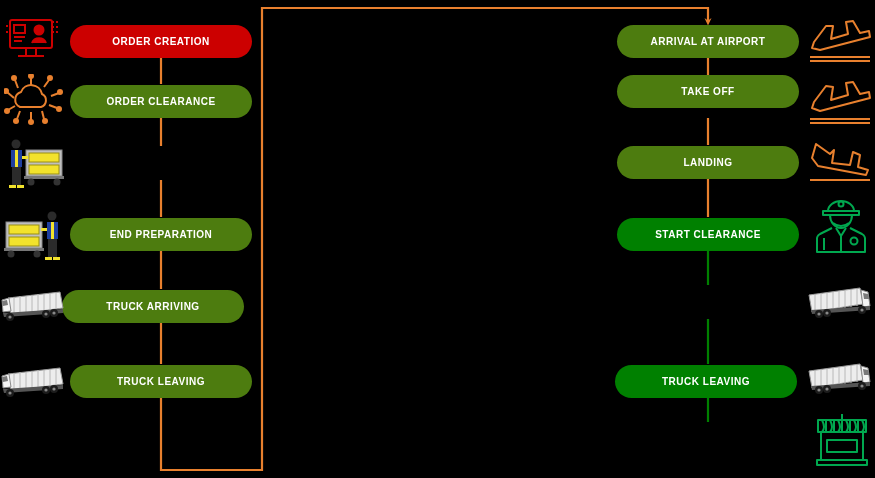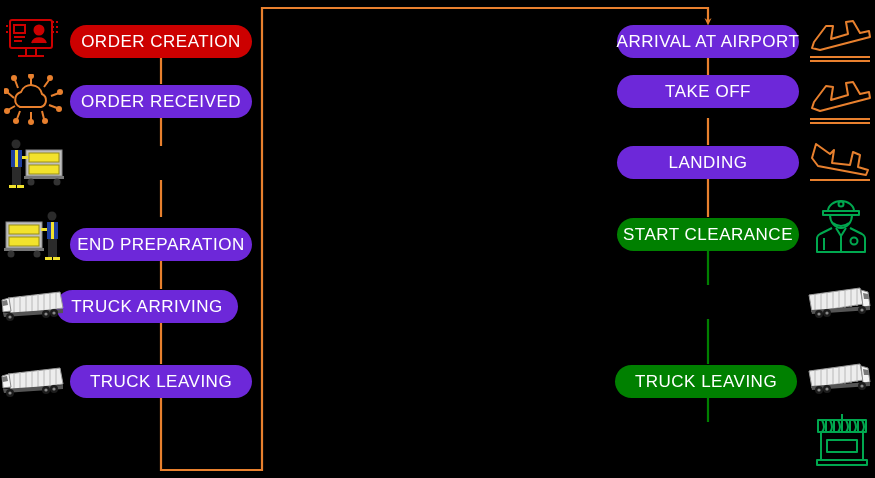--- a/index.html
+++ b/index.html
@@ -5,24 +5,24 @@
   html,body{margin:0;padding:0;background:#000;}
   body{width:875px;height:478px;overflow:hidden;
        font-family:"Liberation Sans",sans-serif;}
   #stage{position:relative;width:875px;height:478px;background:#000;}
 
   svg.edges{position:absolute;left:0;top:0;width:875px;height:478px;
             pointer-events:none;}
 
   .node{position:absolute;display:flex;align-items:center;justify-content:center;
         border-radius:17px;box-sizing:border-box;height:33px;}
-  .node .lbl{color:#fff;font-size:17px;font-weight:normal;letter-spacing:.5px;
+  .node .lbl{color:#fff;font-size:10px;font-weight:bold;letter-spacing:.5px;
              white-space:nowrap;text-align:right;}
   .n-red{background:#CC0000;}
-  .n-orange{background:#6d28d9;}
+  .n-orange{background:#4d7c0f;}
   .n-green{background:#008000;}
 
   .icon{position:absolute;display:block;}
 </style>
 </head>
 <body>
 
 <div id="stage">
 
   <svg class="edges" viewBox="0 0 875 478">
@@ -51,26 +51,26 @@
       <line x1="708" y1="251" x2="708" y2="285"></line>
       <line x1="708" y1="319" x2="708" y2="364"></line>
       <line x1="708" y1="398" x2="708" y2="422"></line>
     </g>
   </svg>
 
   <div class="node n-red" style="left:70px;top:25px;width:182px;">
     <span class="lbl">ORDER CREATION</span>
   </div>
   <div class="node n-orange" style="left:70px;top:85px;width:182px;">
-    <span class="lbl">ORDER RECEIVED</span>
-  </div>
-  <div class="node n-orange" style="left:70px;top:228px;width:182px;">
+    <span class="lbl">ORDER CLEARANCE</span>
+  </div>
+  <div class="node n-orange" style="left:70px;top:218px;width:182px;">
     <span class="lbl">END PREPARATION</span>
   </div>
-  <div class="node n-orange" style="left:56px;top:290px;width:182px;">
+  <div class="node n-orange" style="left:62px;top:290px;width:182px;">
     <span class="lbl">TRUCK ARRIVING</span>
   </div>
   <div class="node n-orange" style="left:70px;top:365px;width:182px;">
     <span class="lbl">TRUCK LEAVING</span>
   </div>
 
   <div class="node n-orange" style="left:617px;top:25px;width:182px;">
     <span class="lbl">ARRIVAL AT AIRPORT</span>
   </div>
   <div class="node n-orange" style="left:617px;top:75px;width:182px;">

